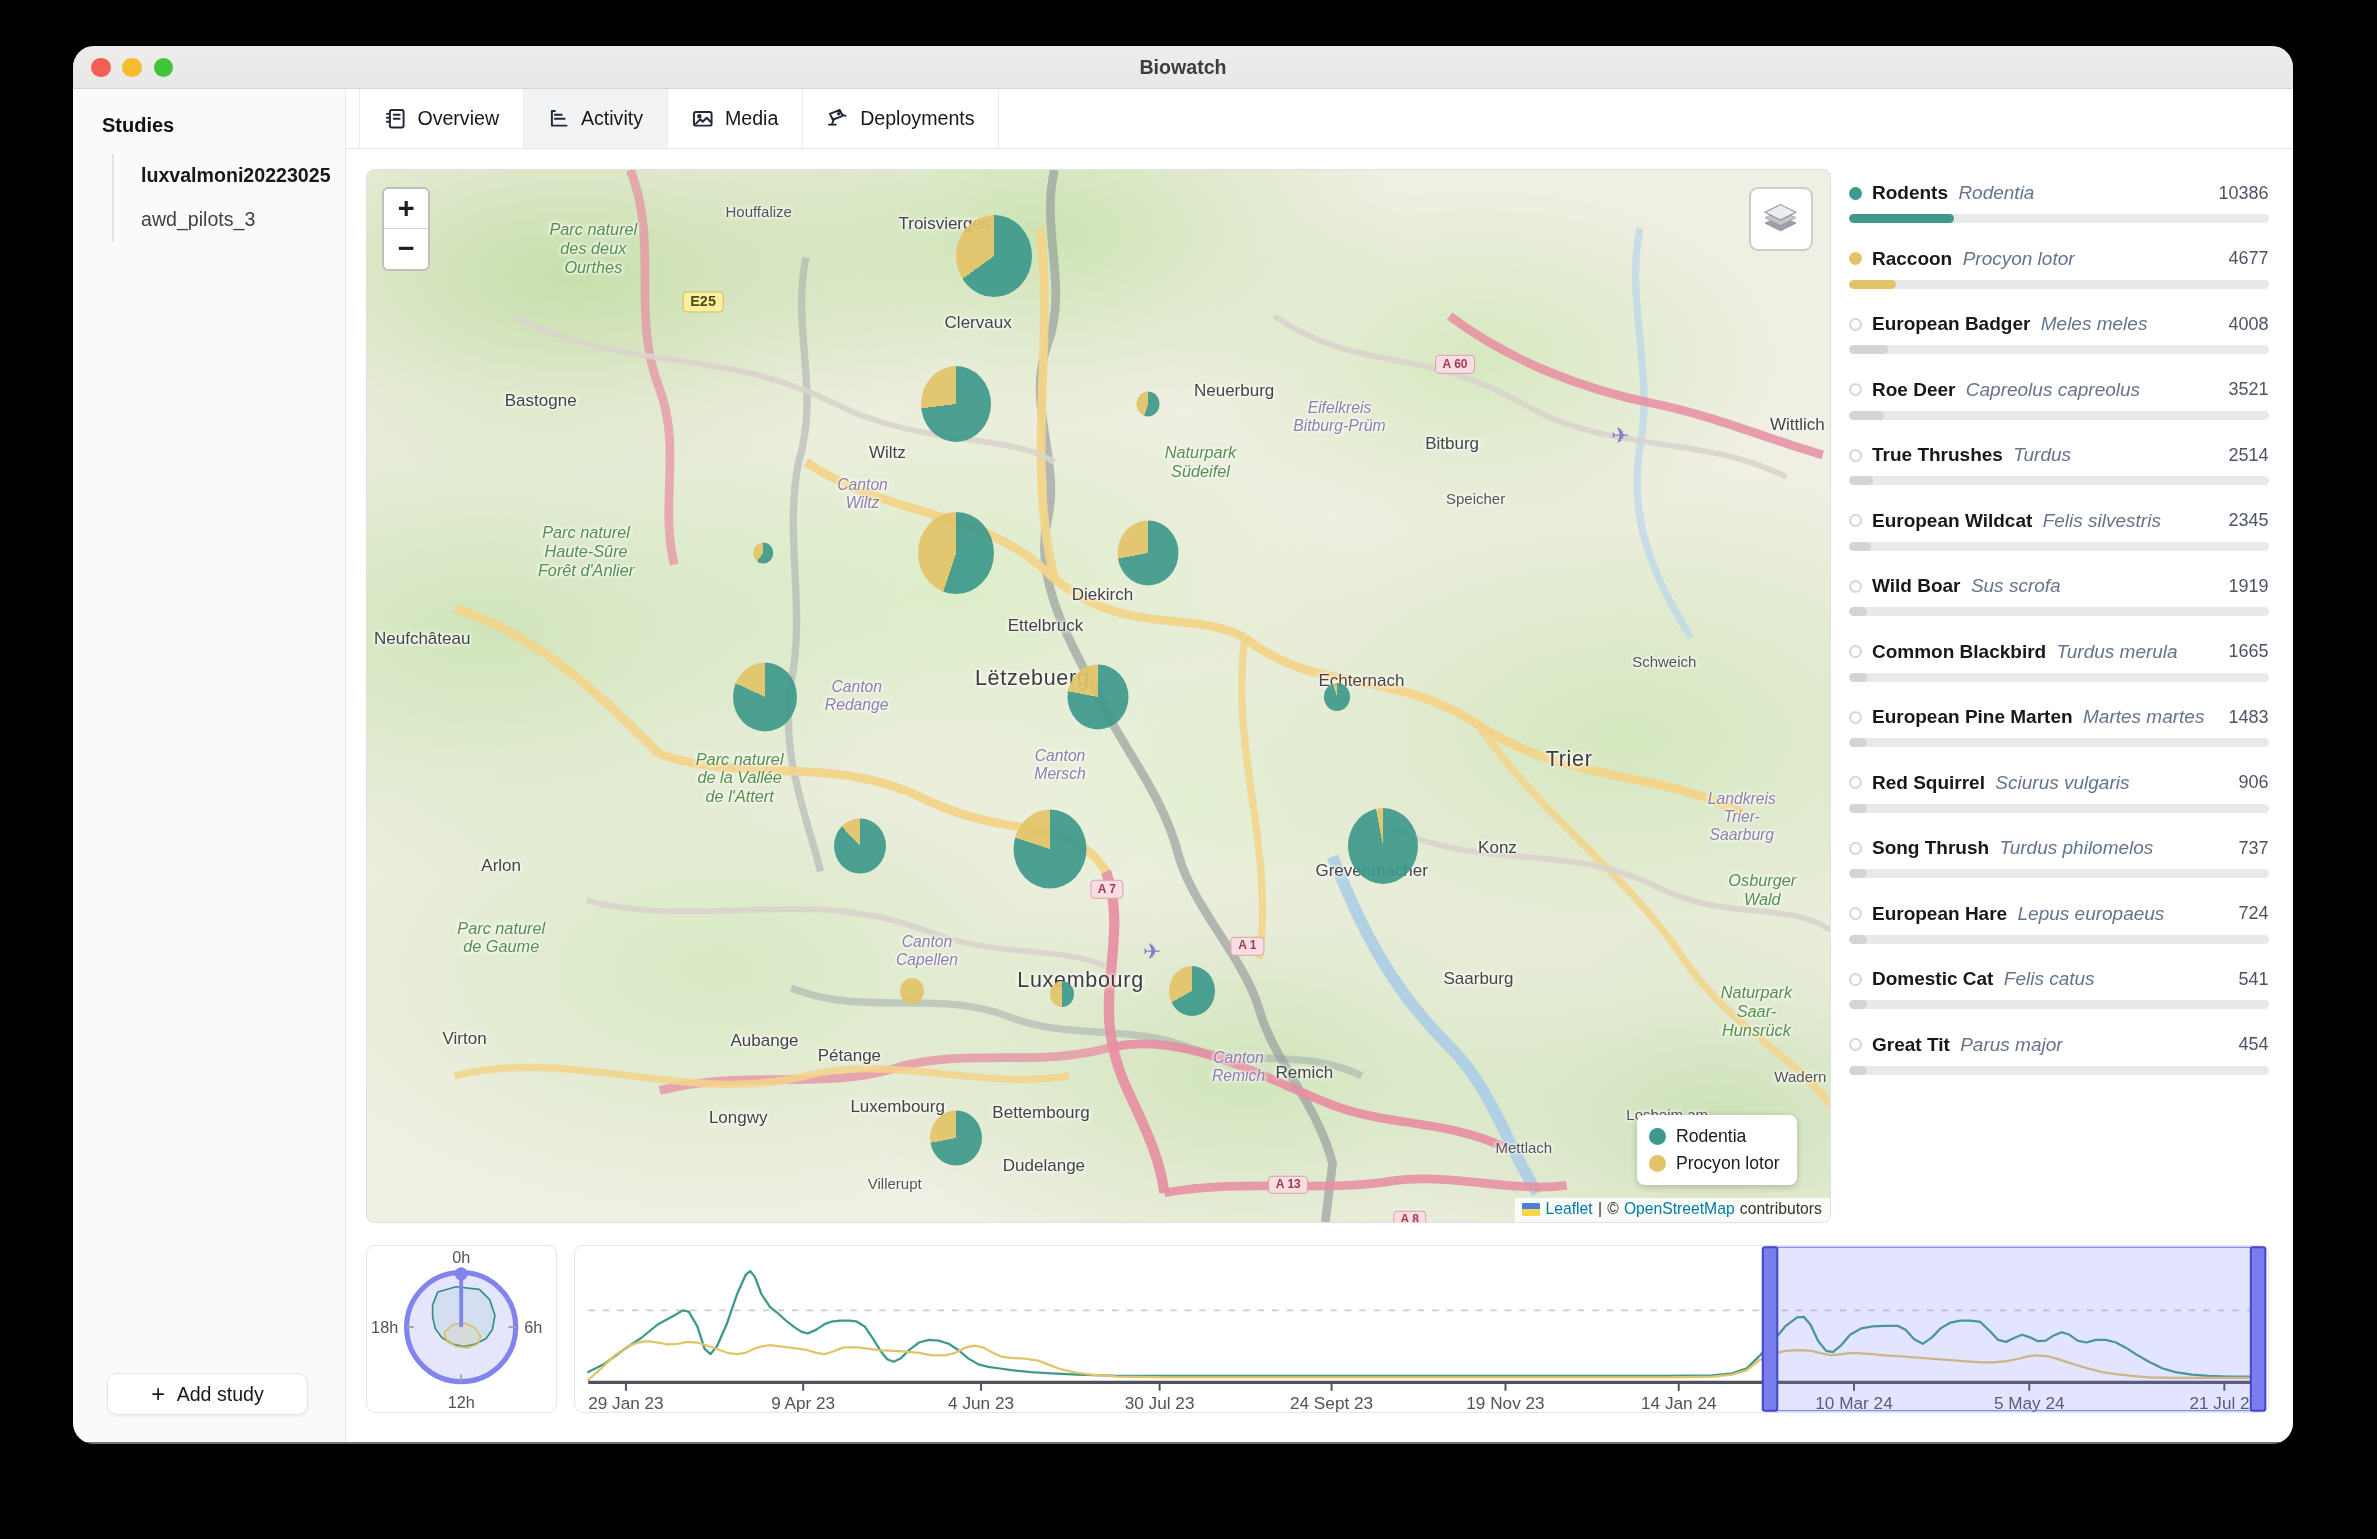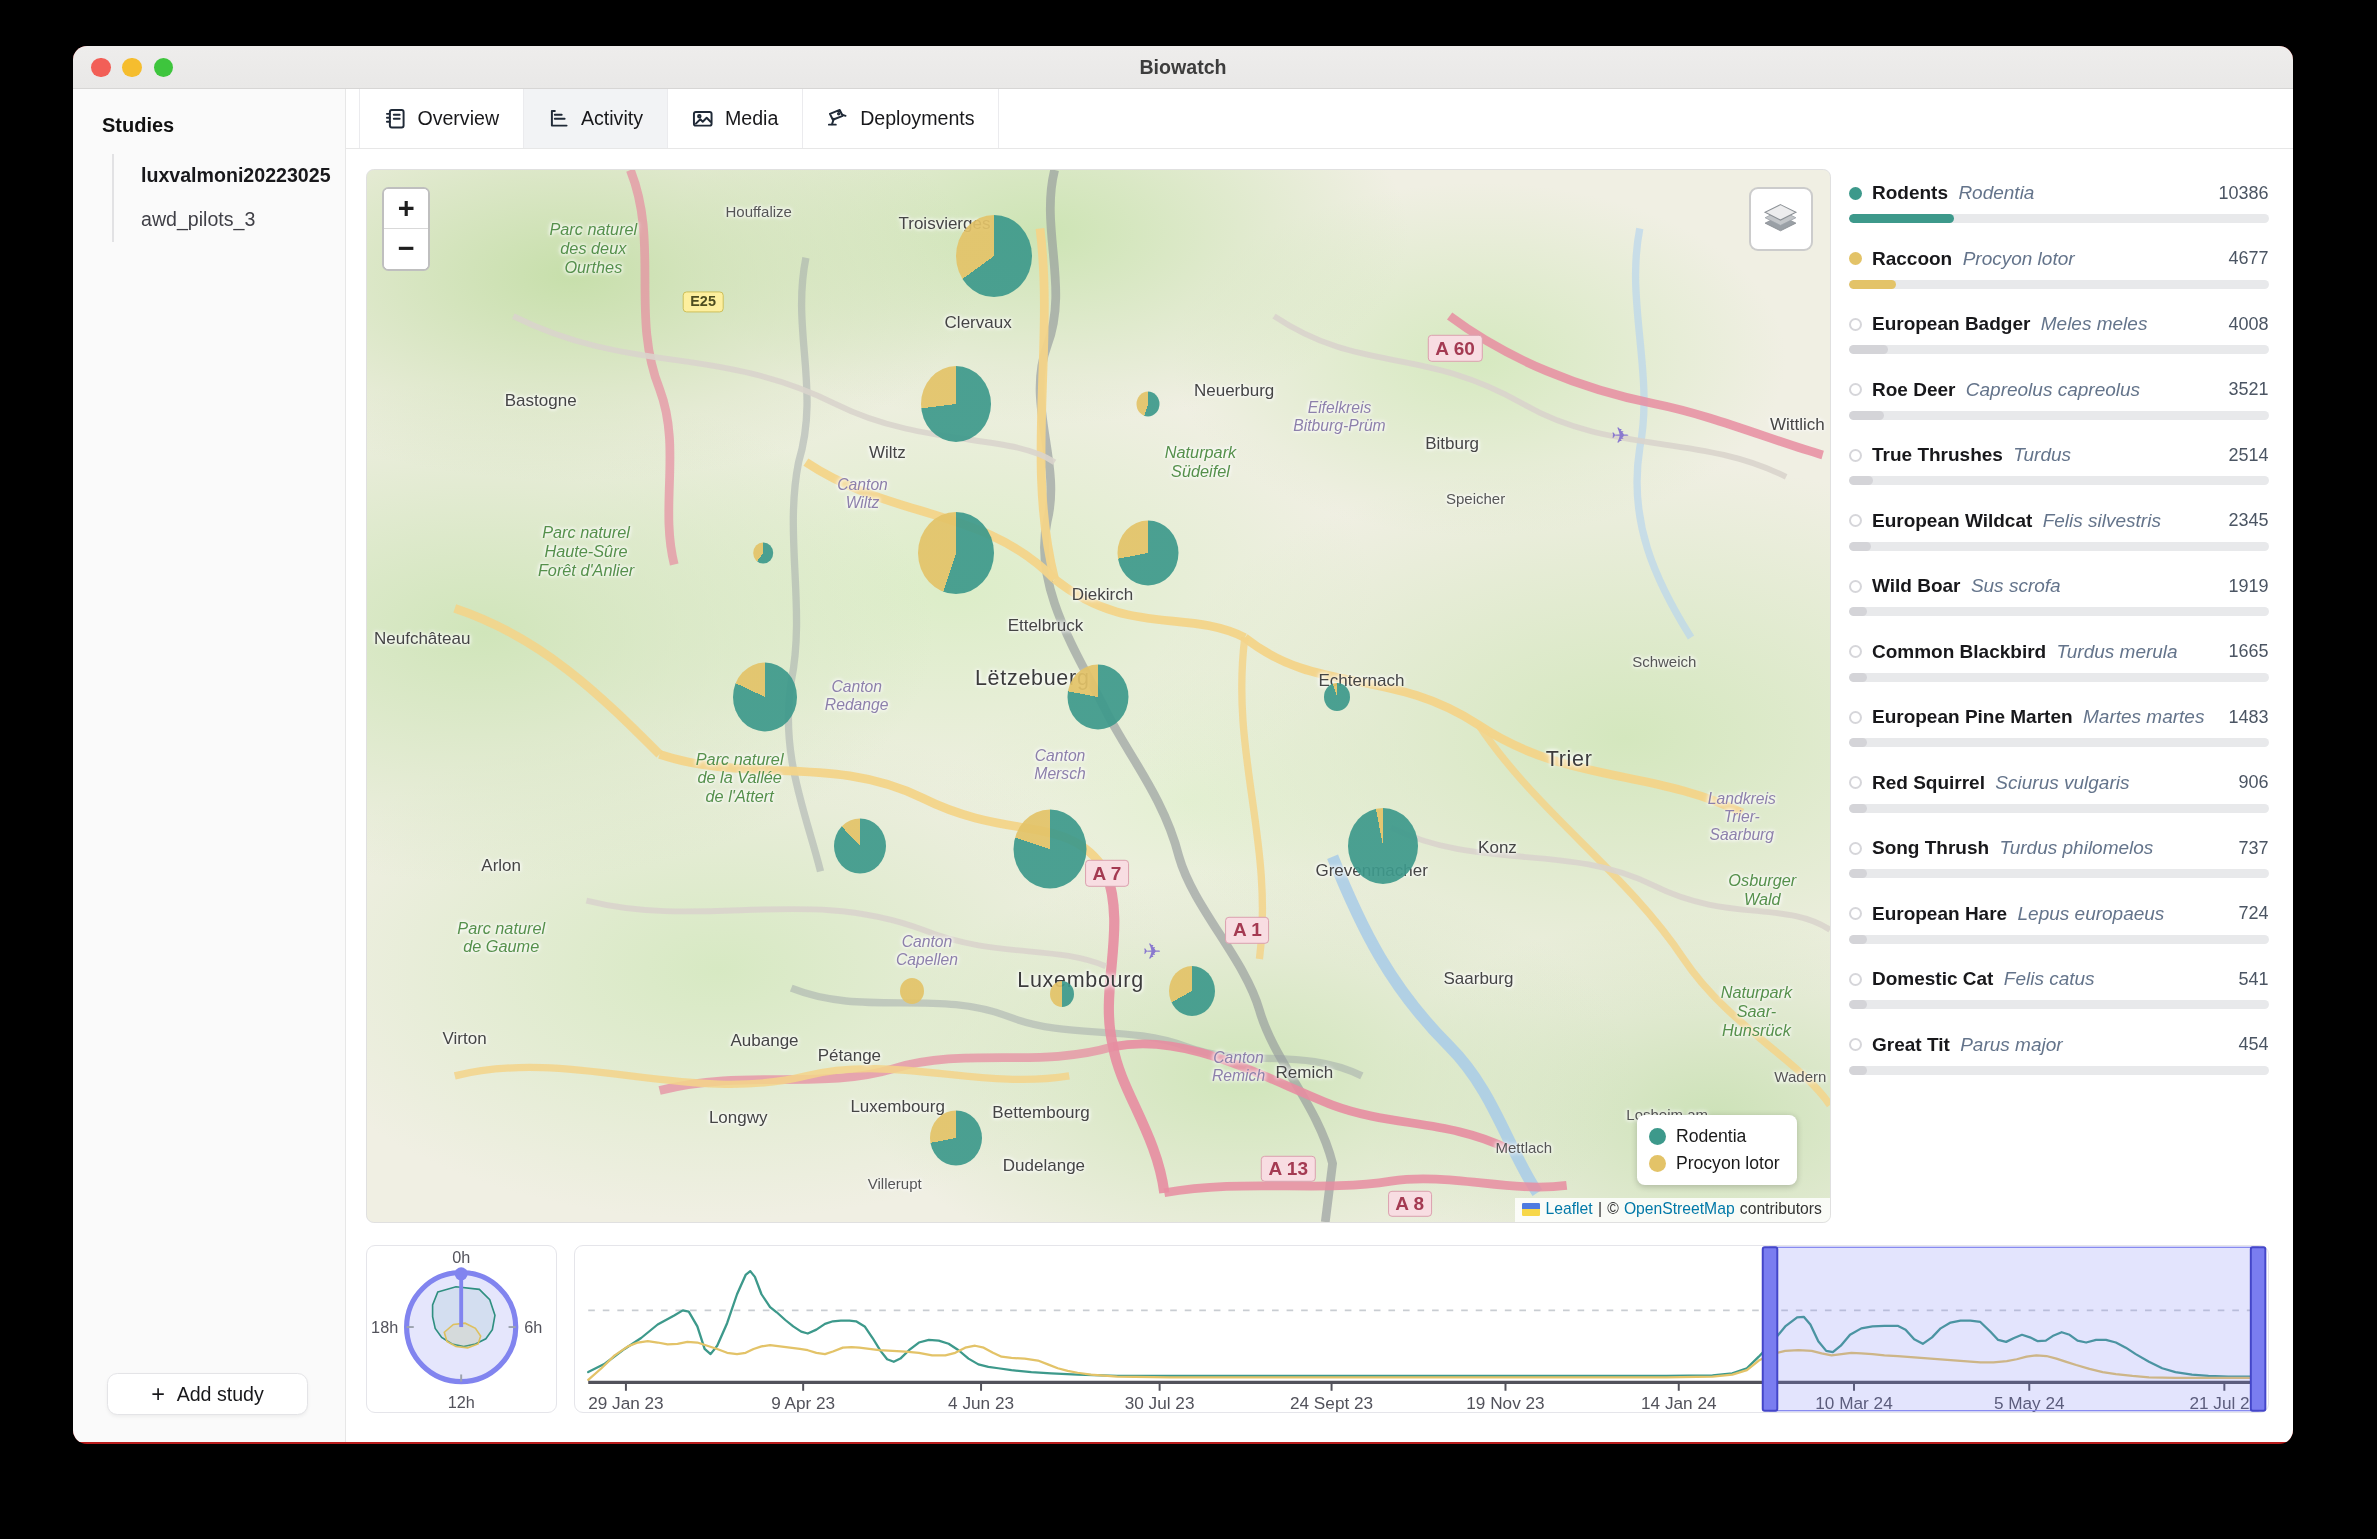--- a/index.html
+++ b/index.html
@@ -1,17 +1,17 @@
 <!DOCTYPE html>
 <html style="font-size:10.4px"><head>
 <meta charset="utf-8">
 <style>
   * { margin:0; padding:0; box-sizing:border-box; }
   html,body { width:2377px; height:1540px; background:#000; font-family:"Liberation Sans","DejaVu Sans",sans-serif; }
-  .window { position:absolute; left:73px; top:46px; width:2220px; height:1398px; background:#b91c1c; border-radius:14px; overflow:hidden; box-shadow:0 33px 91px rgba(0,0,0,.6); }
+  .window { position:absolute; left:73px; top:46px; width:2220px; height:1398px; background:#737373; border-radius:21px; overflow:hidden; box-shadow:0 33px 91px rgba(0,0,0,.6); }
   
   .titlebar { position:relative; height:43px; background:linear-gradient(#eeedec,#e9e8e7); border-bottom:1.3px solid #d7d6d5; display:flex; align-items:center; justify-content:center; }
   .title { font-size:19.6px; font-weight:700; color:#3d3d3d; }
   .lights { position:absolute; left:18px; top:11.7px; display:flex; gap:11.7px; }
   .light { width:19.6px; height:19.6px; border-radius:50%; }
   .light.red{ background:#f25f57; } .light.yellow{ background:#f5bd2e; } .light.green{ background:#3ec53d; }
   
   .content { display:flex; height:1353px; }
   .sidebar { position:relative; width:273px; background:#fafafa; border-right:1.3px solid #e7e7e7; flex:none; }
   .sidebar h2 { font-size:20px; font-weight:700; color:#111; padding:25px 0 0 29px; }
@@ -44,21 +44,21 @@
       radial-gradient(24% 18% at 56% 60%, #e4f0d3 0%, rgba(228,240,211,0) 70%);
   }
   .maproads { position:absolute; inset:0; width:100%; height:100%; }
   .map-label { position:absolute; transform:translate(-50%,-50%); white-space:pre-line; text-align:center; line-height:1.15; text-shadow:0 0 3.9px #fff,0 0 3.9px #fff,0 0 6.5px #fff; pointer-events:none; }
   .map-label.city { font-size:17px; color:#454545; }
   .map-label.city-lg { font-size:21.5px; color:#3c3c3c; letter-spacing:0.7px; }
   .map-label.city-sm { font-size:15px; color:#555; }
   .map-label.park { font-size:16.3px; font-style:italic; color:#55904b; }
   .map-label.admin { font-size:15.7px; font-style:italic; color:#8d80ab; }
   .map-label.shield-y { font-size:14.4px; font-weight:700; color:#4d4d20; background:#fdef9e; border:1.3px solid #cdbf5a; border-radius:3.9px; padding:1.3px 6.5px; text-shadow:none; }
-  .map-label.shield-p { font-size:19px; font-weight:700; color:#a43a52; background:#f8dde2; border:1.3px solid #dba0ae; border-radius:3.9px; padding:1.3px 6.5px; text-shadow:none; }
+  .map-label.shield-p { font-size:12px; font-weight:700; color:#a43a52; background:#f8dde2; border:1.3px solid #dba0ae; border-radius:3.9px; padding:1.3px 6.5px; text-shadow:none;margin-top:16px; }
   .map-label.plane { font-size:22px; color:#8a79cf; text-shadow:none; }
   .pie { position:absolute; transform:translate(-50%,-50%); border-radius:50%; opacity:.92; }
   
   .zoomctl { position:absolute; left:15.7px; top:17px; width:48px; border:2.6px solid rgba(0,0,0,.25); border-radius:6.5px; overflow:hidden; background:#fff; }
   .zoomctl .zbtn { height:40px; display:flex; align-items:center; justify-content:center; font-size:29px; font-weight:700; color:#1f1f1f; background:#fff; }
   .zoomctl .zbtn:first-child { border-bottom:1.3px solid #d9d9d9; }
   .layersctl { position:absolute; right:17px; top:17px; width:64px; height:64px; border:2.6px solid rgba(0,0,0,.2); border-radius:9px; background:#fff; display:flex; align-items:center; justify-content:center; }
   .legend { position:absolute; right:33px; bottom:37px; background:#fff; border-radius:7.8px; box-shadow:0 1.3px 6.5px rgba(0,0,0,.2); padding:10.4px 17px 10.4px 11.7px; display:flex; flex-direction:column; gap:6.5px; }
   .legend-row { display:flex; align-items:center; gap:10.4px; font-size:17.6px; color:#1a1a1a; }
   .legend-dot { width:17px; height:17px; border-radius:50%; }

